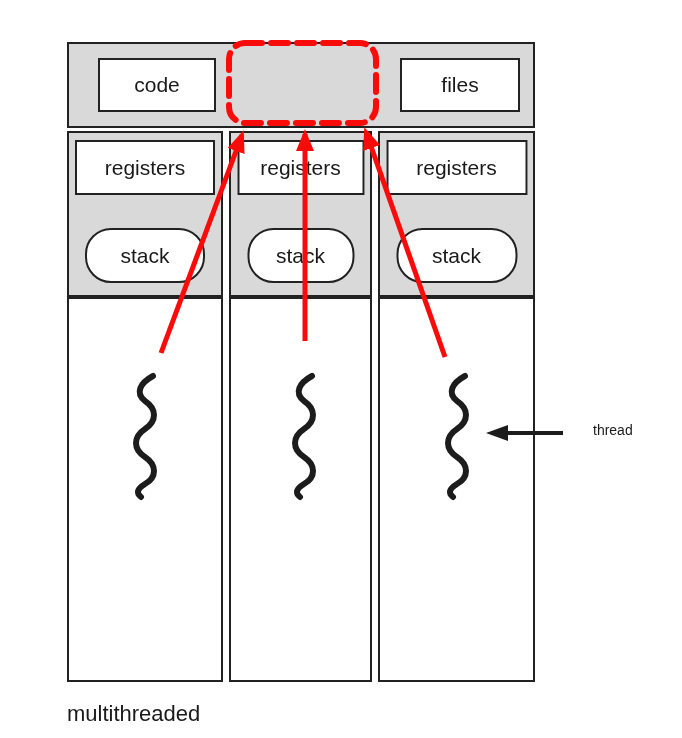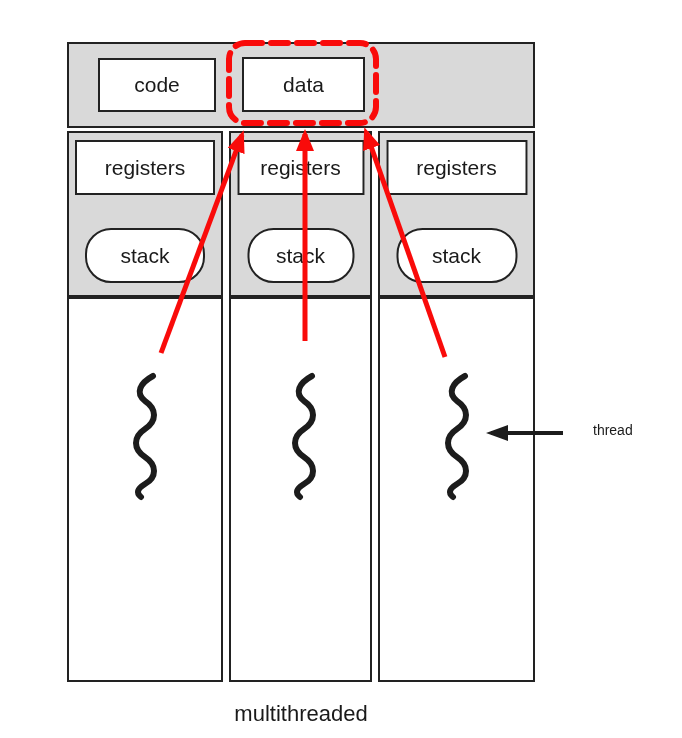--- a/index.html
+++ b/index.html
@@ -35,35 +35,35 @@
   .wcol{
     position:absolute;top:297px;height:385px;background:#ffffff;
     border:2px solid #222222;box-sizing:border-box;
   }
   .w1{left:67px;width:156px;}
   .w2{left:229px;width:143px;}
   .w3{left:378px;width:157px;}
   .overlay{position:absolute;left:0;top:0;z-index:10;pointer-events:none;}
   .thread-label{position:absolute;left:593px;top:422px;font-size:14px;z-index:11;}
   .caption{
-    position:absolute;left:67px;top:701px;width:468px;text-align:center;
+    position:absolute;left:67px;top:701px;width:468px;text-align:left;
     font-size:22px;z-index:11;
   }
 </style>
 </head>
 <body>
 
 <div class="stage">
 
   <div class="band">
     <div class="sbox box-code">
       <span>code</span>
     </div>
-    <div class="sbox box-data">
-      <span>data</span>
+    <div class="sbox box-files">
+      <span>files</span>
     </div>
   </div>
 
   <div class="gcell g1">
     <div class="rbox">
       <span>registers</span>
     </div>
     <div class="kbox">
       <span>stack</span>
     </div>

